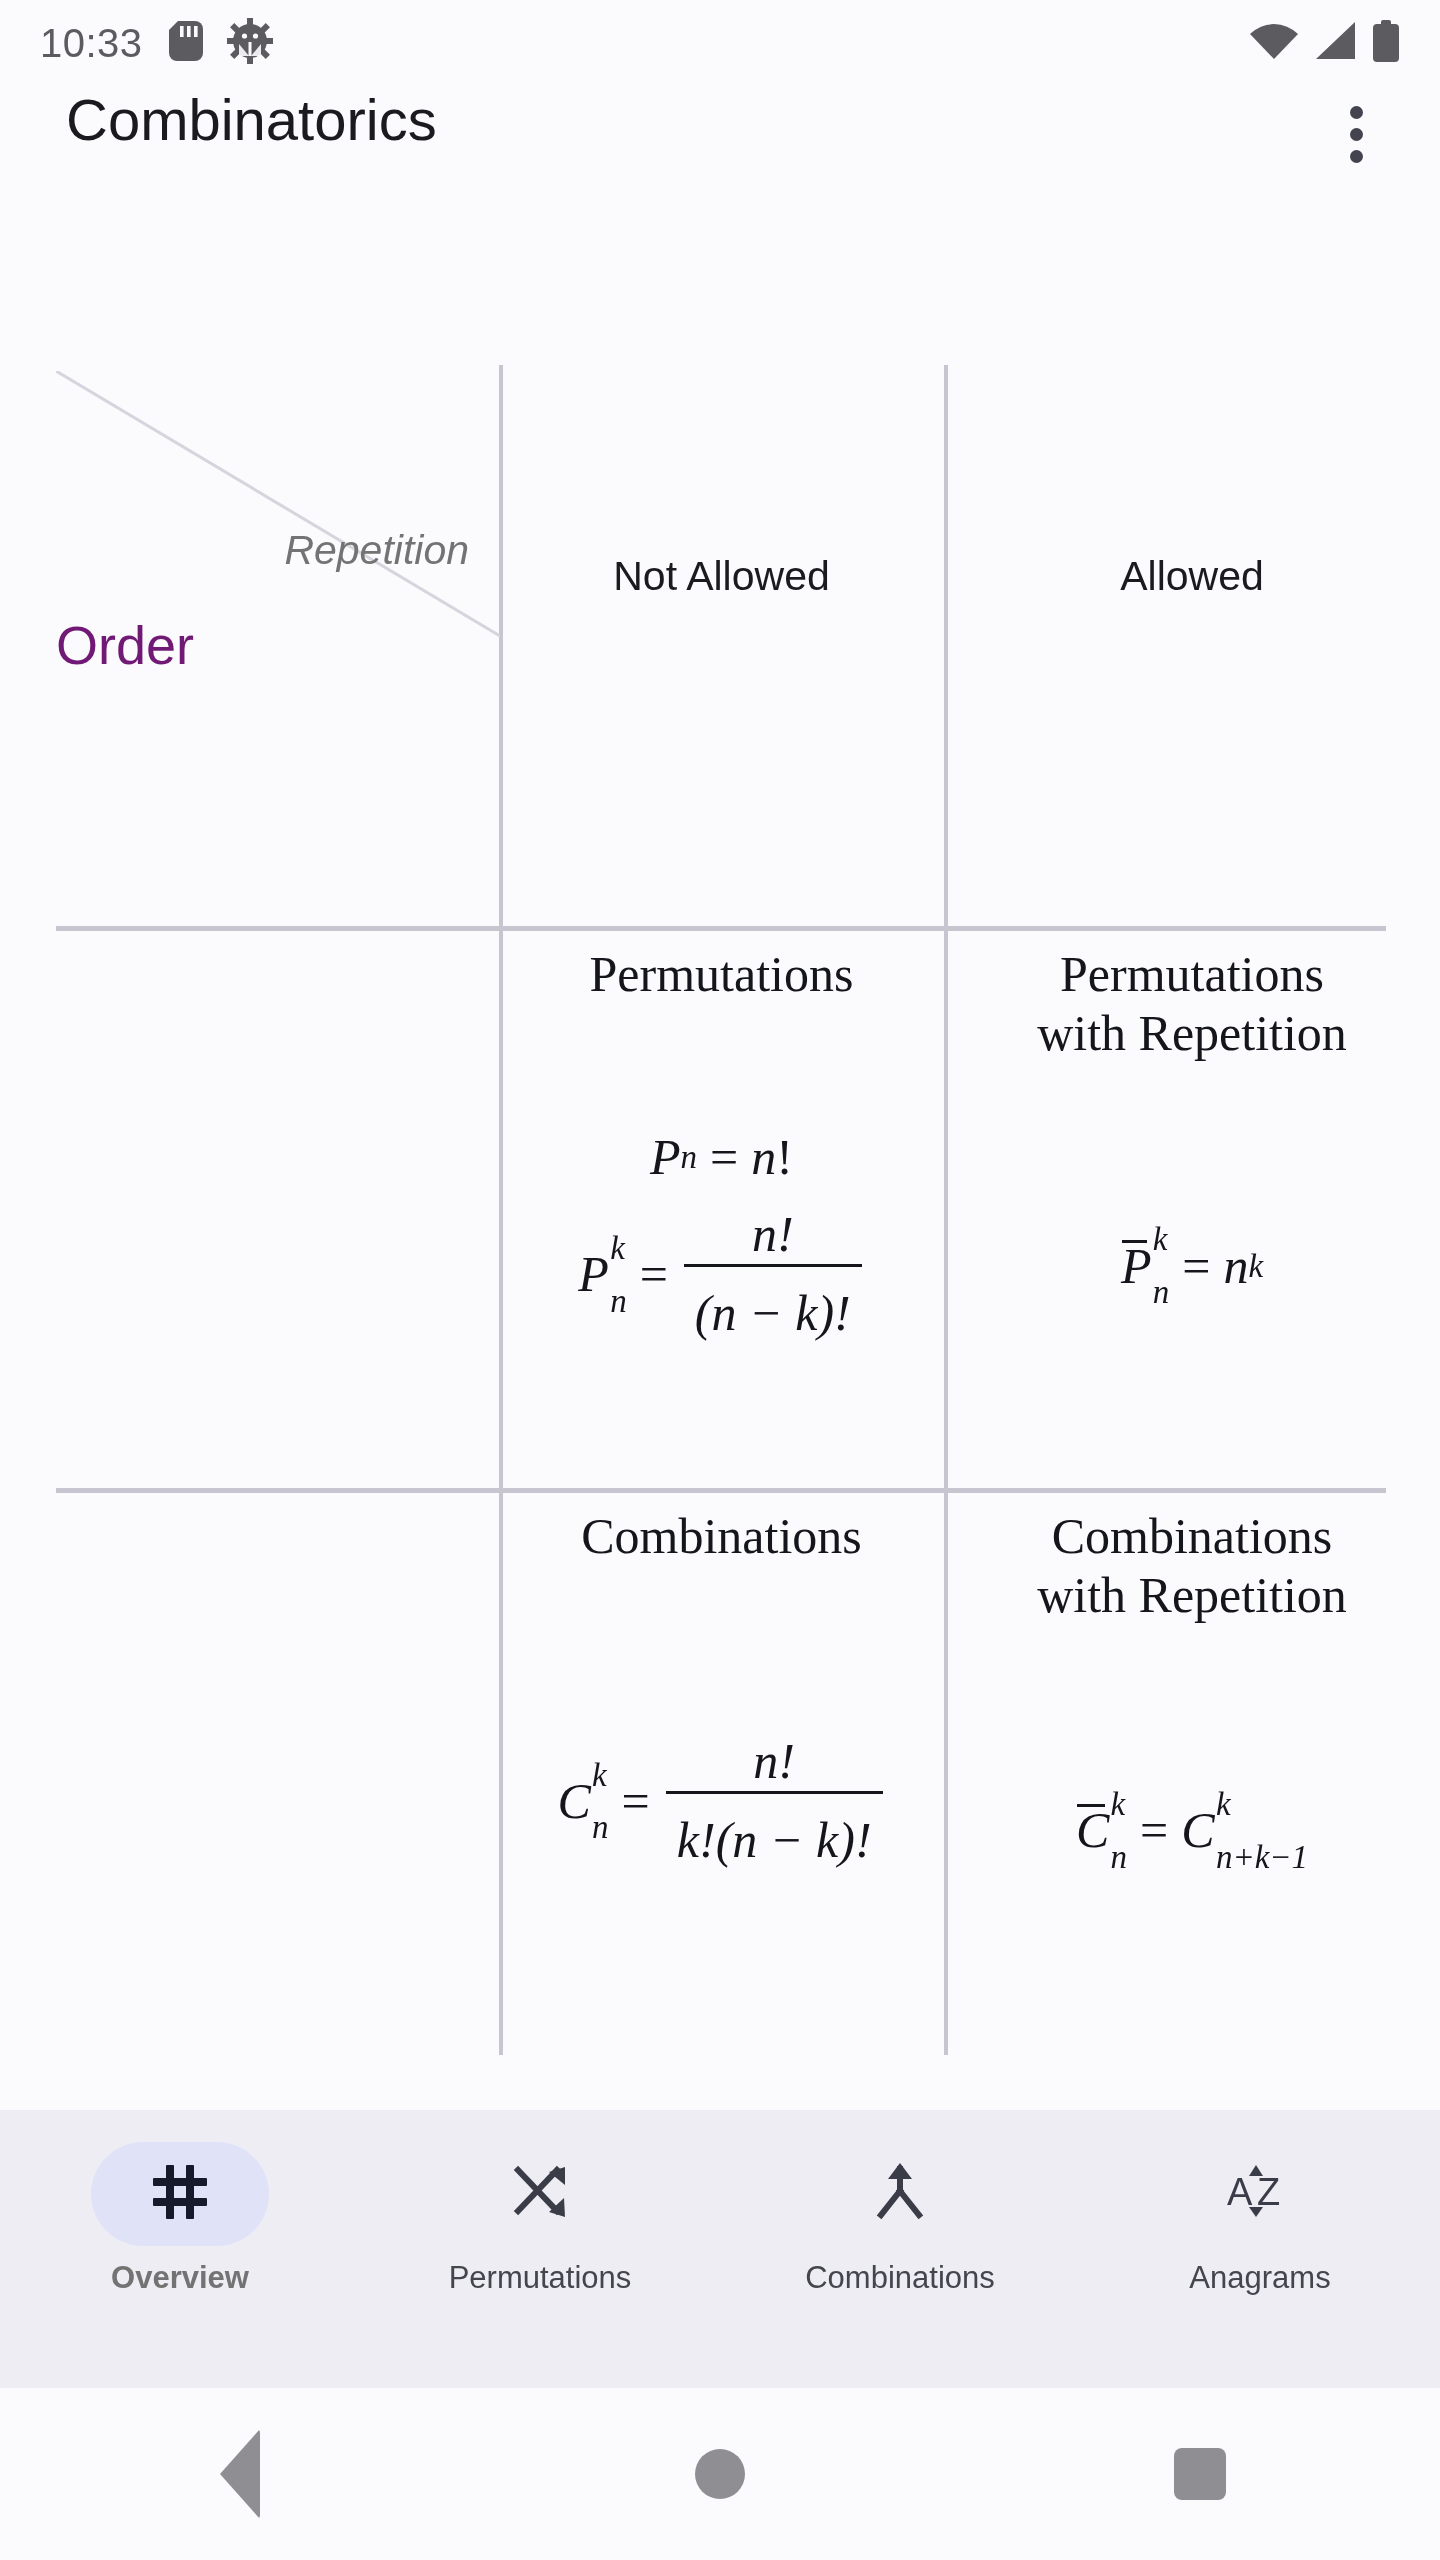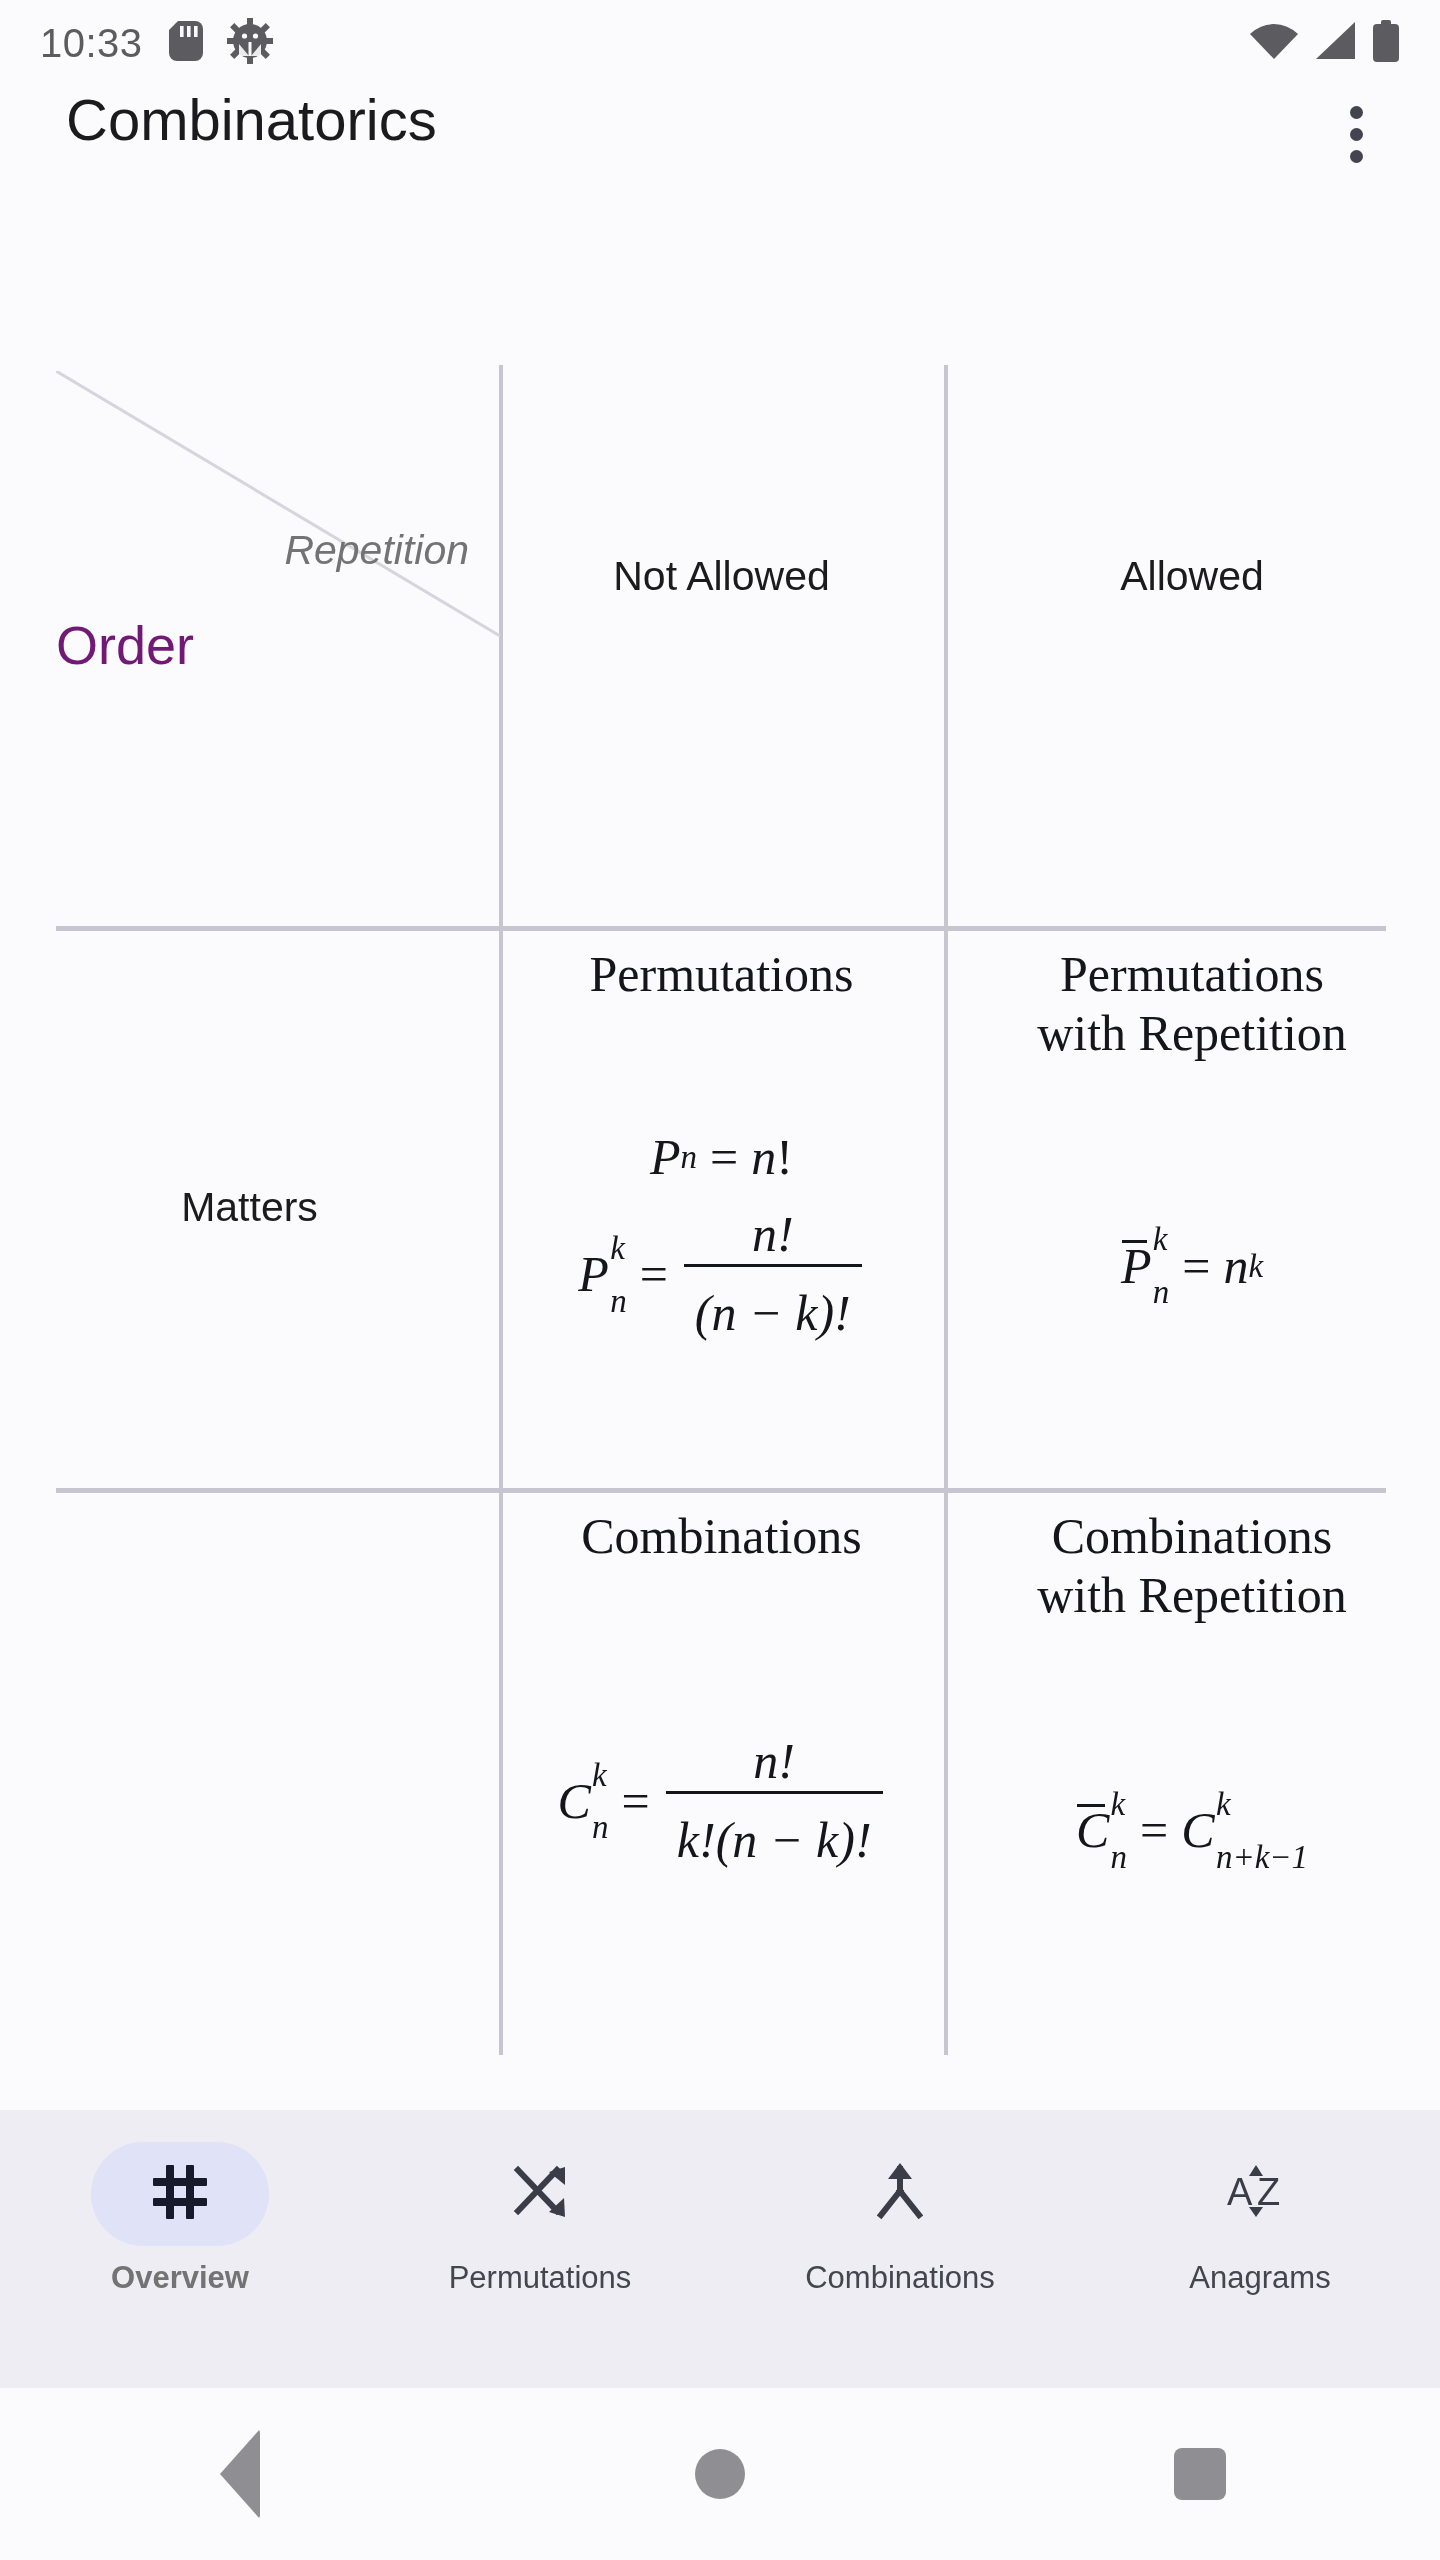--- a/index.html
+++ b/index.html
@@ -413,21 +413,20 @@
             <line x1="0" y1="0" x2="444" y2="265" stroke="#D6D4DC" stroke-width="3"></line>
           </svg>
         </div>
         <div class="corner-rep">Repetition</div>
         <div class="corner-ord">Order</div>
       </div>
 
       <div class="col-head c1">Not Allowed</div>
       <div class="col-head c2">Allowed</div>
 
-      <div class="row-head r1">Matters</div>
 
       <div class="cell c1r1">
         <div class="cell-title">Permutations</div>
         <div class="formulas">
           <div class="math">
             <span class="it">P</span>
               <span class="sub">n</span>
               <span class="eq">=</span>
               <span class="it">n</span>
               <span>!</span>

